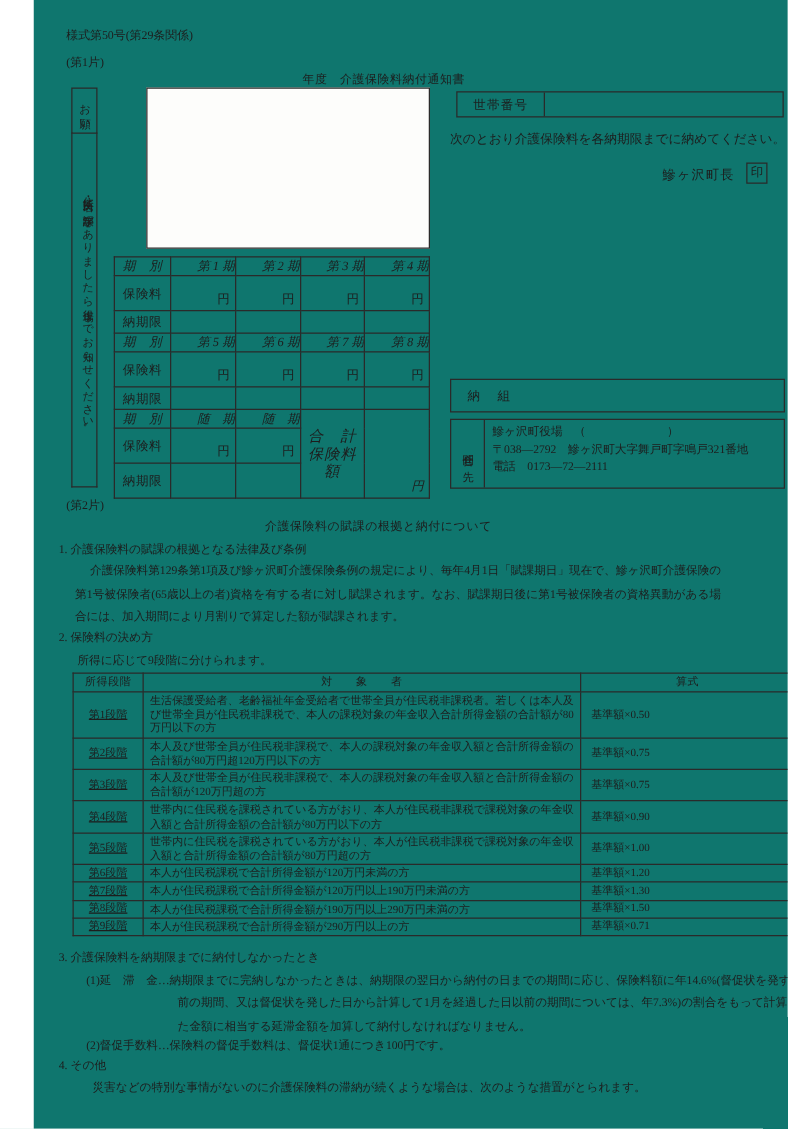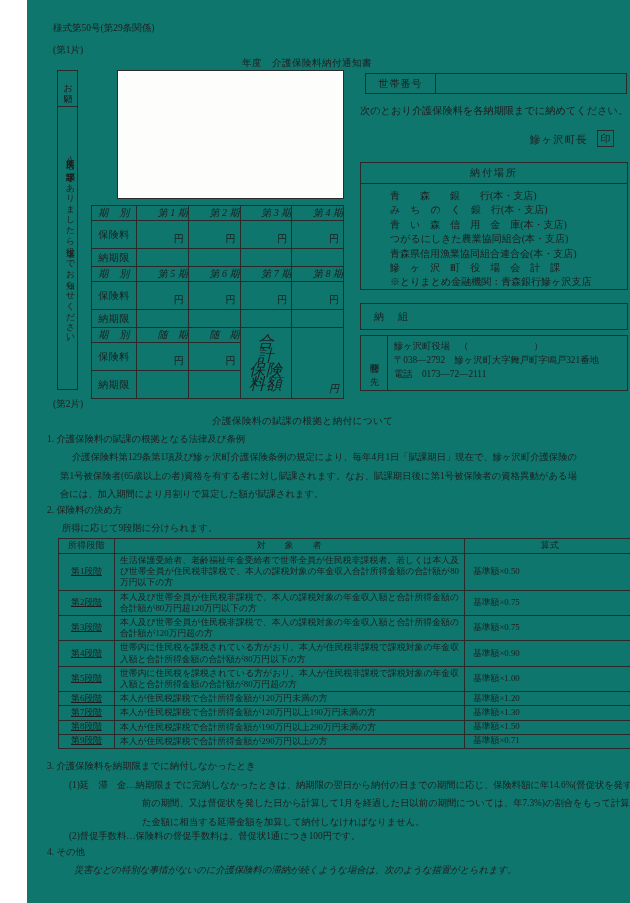--- a/index.html
+++ b/index.html
@@ -37,21 +37,21 @@
   .ptable { left:64px; top:205px; width:253px; border-collapse:collapse; table-layout:fixed; font-size:10px; }
   .ptable td { border:1px solid #2a2a2a; overflow:hidden; }
   .ptable .c0 { width:45px; }
   .ptable .lbl { text-align:center; letter-spacing:0.5px; }
   .ptable .hdr { text-align:right; }
   .ptable tr.r-hdr td { height:14px;font-style:italic; }
   .ptable tr.r-prem td { height:28px; }
   .ptable tr.r-dead td { height:18px; }
   .ptable tr.r-dead-last td { height:28px; }
   .ptable .yen { text-align:right; vertical-align:bottom; padding:0 4px 2px 0; }
-  .ptable .total-lbl { text-align:center; vertical-align:middle; font-size:16px; line-height:14px; letter-spacing:1px; }
+  .ptable .total-lbl { text-align:center; vertical-align:middle; font-size:12px; line-height:14px; letter-spacing:1px; }
   .ptable .total-yen { text-align:right; vertical-align:bottom; padding:0 4px 2px 0; }
 
   
   .household-box { left:338px; top:73px; width:262px; height:21px; border:1px solid #2a2a2a; display:flex; font-size:10px; }
   .household-label { width:70px; border-right:1px solid #2a2a2a; display:flex; align-items:center; justify-content:center; letter-spacing:1px; }
   .household-value { flex:1; }
 
   .instruction { left:333px; top:104px; width:280px; font-size:10.2px; }
 
   .mayor-line { left:503px; top:133px; font-size:10.5px; letter-spacing:1px; }
@@ -88,21 +88,21 @@
   .itable .lvl { text-align:center;text-decoration:underline; }
   .itable .desc { padding:1px 5px; line-height:11.2px; text-align:justify; }
   .itable .formula { padding-left:8px; }
   .itable tr.one td { height:13.5px; }
 
   .s3-heading { left:20px; top:760px; }
   .s3-item1 { left:42px; top:776px; width:576px; font-size:9.3px; line-height:18.3px;
               padding-left:73px; text-indent:-73px; }
   .s3-item2 { left:42px; top:830px; font-size:9.3px; }
   .s4-heading { left:20px; top:846px; }
-  .s4-body { left:47px; top:864px; font-size:9.3px;font-style:italic; }
+  .s4-body { left:47px; top:864px; font-size:9.3px; }
 </style>
 </head>
 <body>
 
 <div class="page">
 
   <div class="abs form-number">様式第50号(第29条関係)</div>
   <div class="abs part1">(第1片)</div>
   <div class="abs doc-title">年度　介護保険料納付通知書</div>
 
@@ -187,32 +187,20 @@
 
   <div class="abs household-box">
     <div class="household-label">世帯番号</div>
     <div class="household-value"></div>
   </div>
 
   <div class="abs instruction">次のとおり介護保険料を各納期限までに納めてください。</div>
   <div class="abs mayor-line">鰺ヶ沢町長</div>
   <div class="abs seal-box">印</div>
 
-  <div class="abs paybox">
-    <div class="paybox-title">納付場所</div>
-    <div class="paybox-list">
-      <div>青　　森　　銀　　行(本・支店)</div>
-      <div>み　ち　の　く　銀　行(本・支店)</div>
-      <div>青　い　森　信　用　金　庫(本・支店)</div>
-      <div>つがるにしきた農業協同組合(本・支店)</div>
-      <div>青森県信用漁業協同組合連合会(本・支店)</div>
-      <div>鰺　ヶ　沢　町　役　場　会　計　課</div>
-      <div>※とりまとめ金融機関：青森銀行鰺ヶ沢支店</div>
-    </div>
-  </div>
 
   <div class="abs nokumi-box">
     <span>納　組</span>
   </div>
 
   <div class="abs contact-box">
     <div class="contact-label">問合せ先</div>
     <div class="contact-lines">
       <div>鰺ヶ沢町役場　（　　　　　　　）</div>
       <div>〒038—2792　鰺ヶ沢町大字舞戸町字鳴戸321番地</div>

